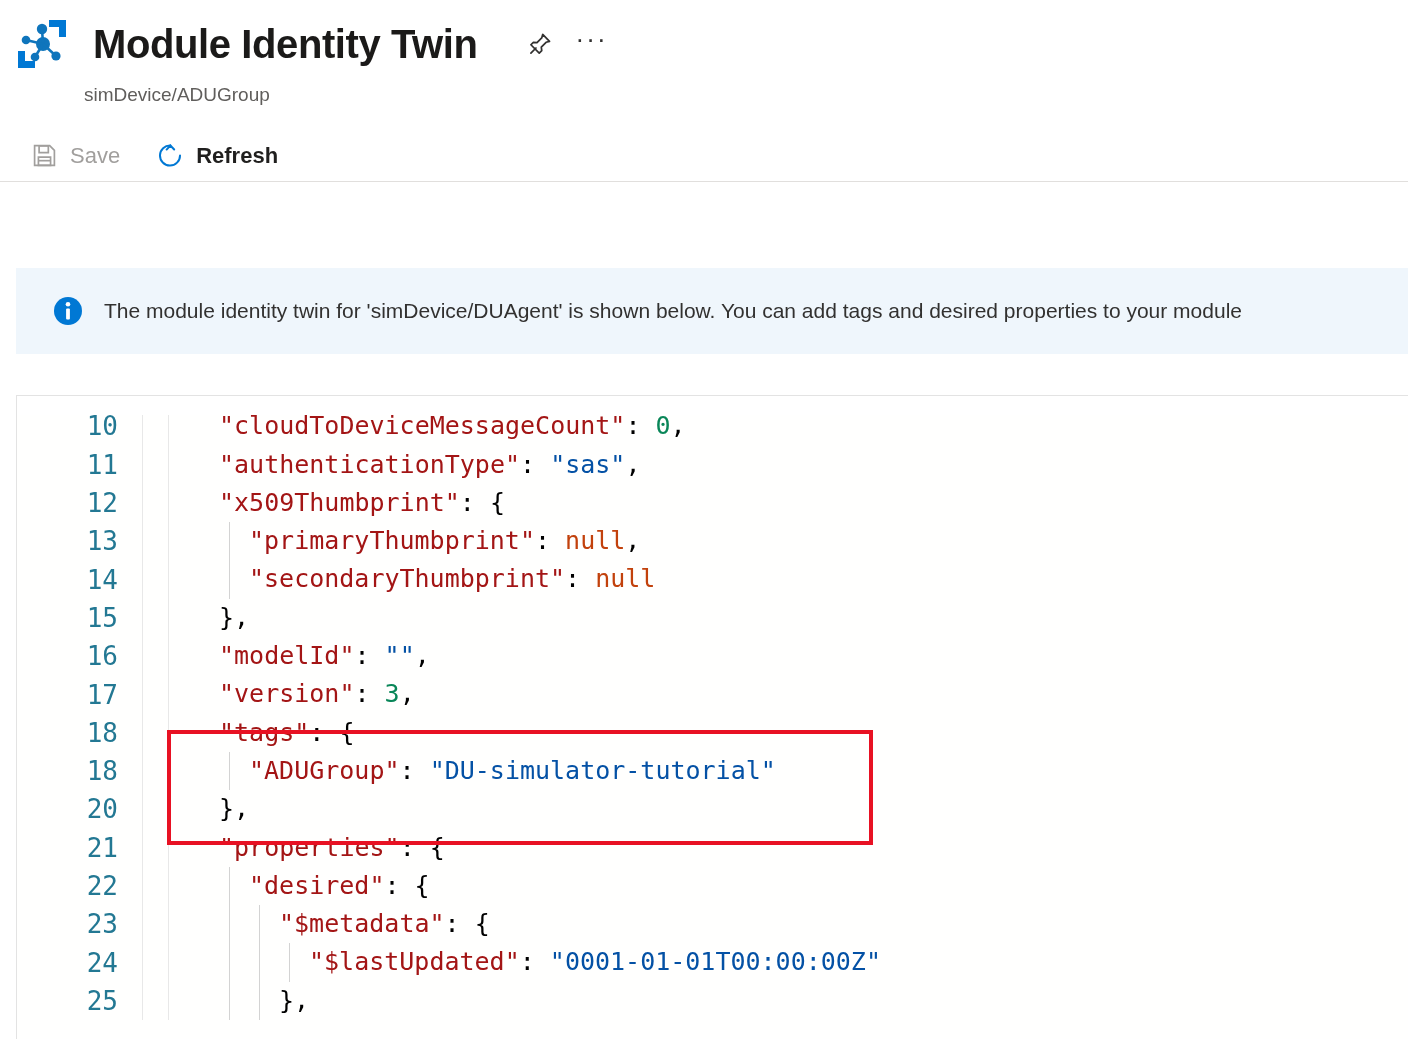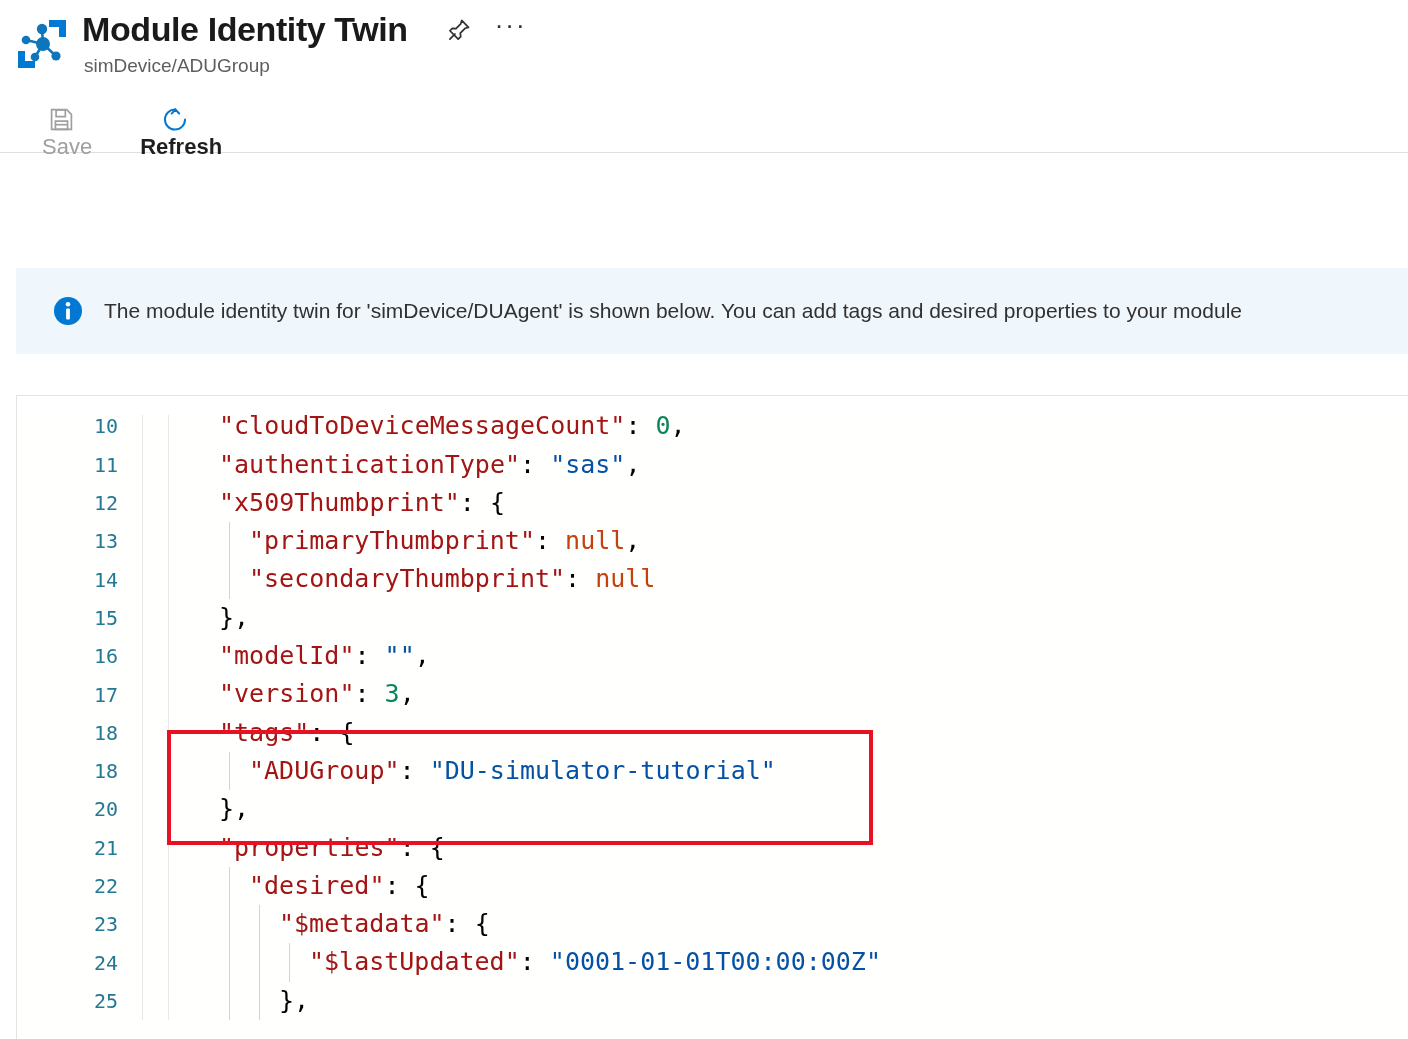--- a/index.html
+++ b/index.html
@@ -32,26 +32,26 @@
     flex: 0 0 52px;
     margin-top: 8px;
     margin-right: 14px;
   }
   .title-block { flex: 1 1 auto; }
   .title-line {
     display: flex;
     align-items: center;
   }
   .page-title {
-    font-size: 34px;
+    font-size: 40px;
     font-weight: 600;
     color: #1b1a19;
     letter-spacing: -0.4px;
     line-height: 1.15;
-    margin: 0;
+    margin: 11px;
     white-space: nowrap;
   }
   .pin-btn {
     margin-left: 34px;
     width: 34px; height: 34px;
     display: flex; align-items: center; justify-content: center;
     cursor: pointer;
   }
   .ellipsis-btn {
     margin-left: 18px;
@@ -84,21 +84,20 @@
     padding-left: 28px;
     border-bottom: 1px solid #e1dfdd;
   }
   .cmd {
     display: flex;
     align-items: center;
     height: 42px;
     padding: 0 12px 0 2px;
     margin-right: 22px;
     white-space: nowrap;
-    flex-direction: column;
   }
   .cmd-label {
     font-size: 22px;
     color: #201f1e;
     margin-left: 12px;
   }
   .cmd.disabled .cmd-label { color: #a19f9d; }
   .cmd.enabled { cursor: pointer; font-weight: bold; }
   .cmd.disabled { cursor: default; }
   .cmd-icon {
@@ -154,21 +153,21 @@
     height: 38.3px;
     align-items: center;
     position: relative;
   }
   .gutter {
     flex: 0 0 125px;
     width: 125px;
     text-align: right;
     padding-right: 24px;
     font-family: "DejaVu Sans Mono", monospace;
-    font-size: 20px;
+    font-size: 26px;
     color: #237893;
     line-height: 38px;
     user-select: none;
   }
   .fold {
     flex: 0 0 26px;
     width: 26px;
     border-left: 1px solid #e8e8e8;
     height: 38.3px;
   }

